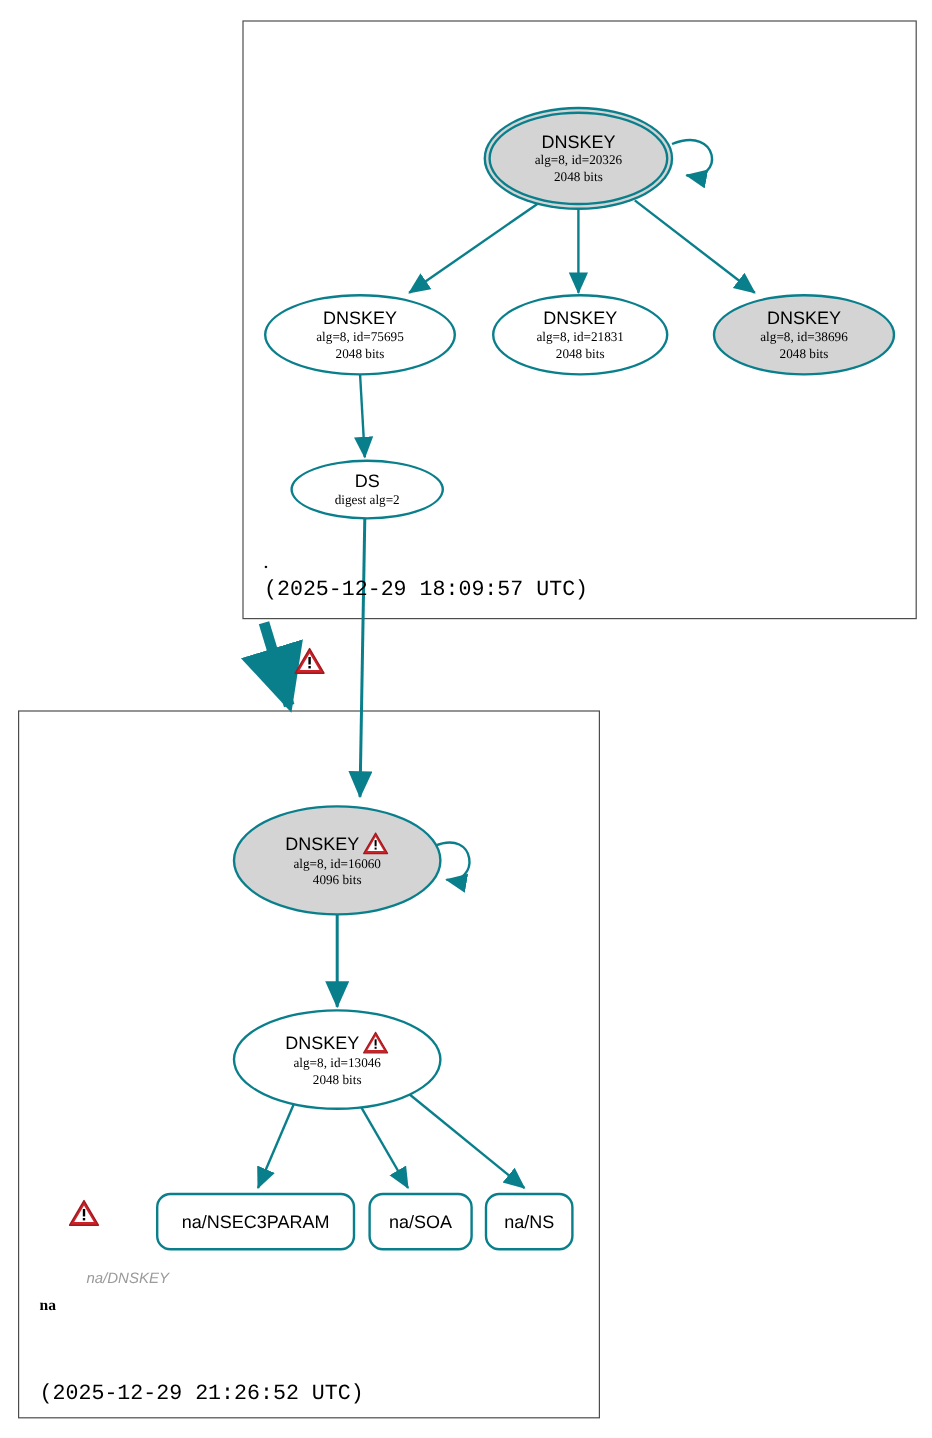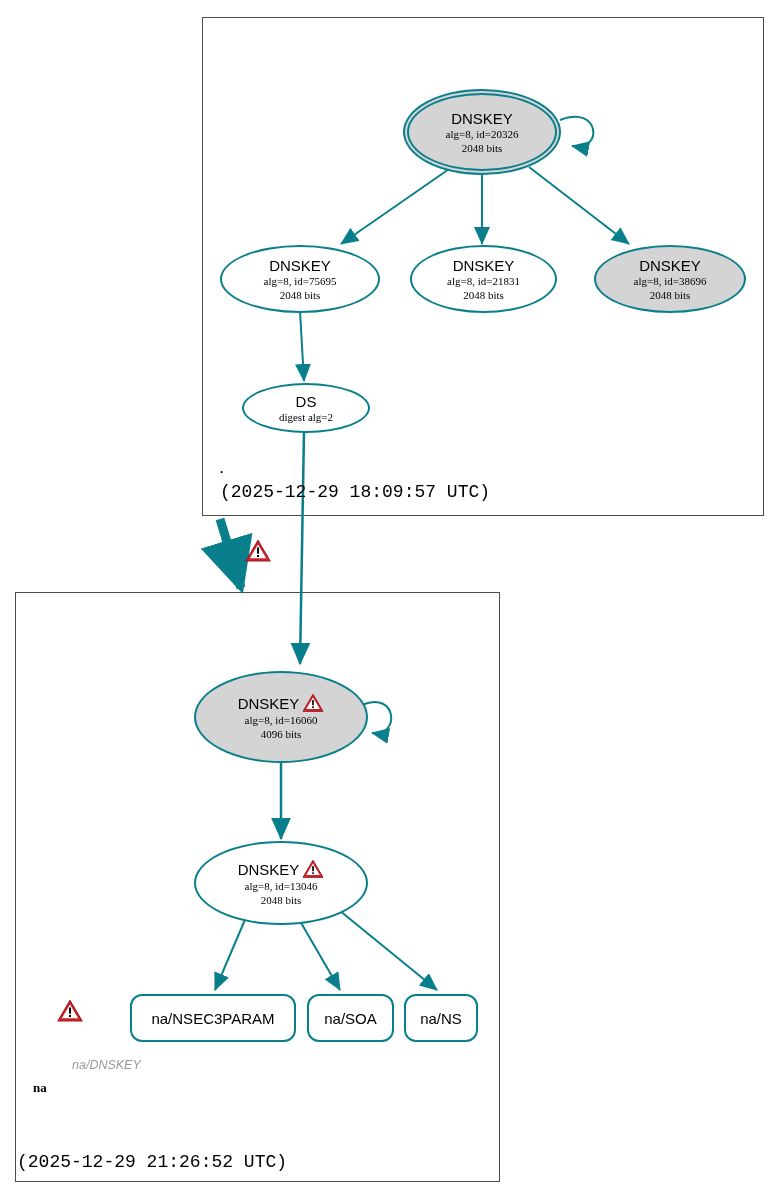--- a/index.html
+++ b/index.html
@@ -245,13 +245,13 @@
   <svg width="26" height="24" viewBox="0 0 26 24" xmlns="http://www.w3.org/2000/svg">
     <path d="M13 1.5 L25 22 L1 22 Z" fill="#cc2229" stroke="#a01a1f" stroke-width="1.2" stroke-linejoin="round"></path>
     <path d="M13 5.5 L21.2 19.3 L4.8 19.3 Z" fill="#ffffff"></path>
     <rect x="12" y="8.5" width="2" height="6.2" fill="#000000"></rect>
     <rect x="12" y="16" width="2" height="2" fill="#000000"></rect>
   </svg>
 </span>
 <div class="orphan-label" style="left:25px; top:1058px;margin-left:47px;">na/DNSKEY</div>
 
 <div class="zone-label" style="left:33px; top:1068px;margin-top:12px;">na</div>
-<div class="zone-ts" style="left:17px; top:1152px;">(2025-12-29 21:26:52 UTC)</div>
+<div class="zone-ts" style="left:33px; top:1152px;">(2025-12-29 21:26:52 UTC)</div>
 
 </body></html>

